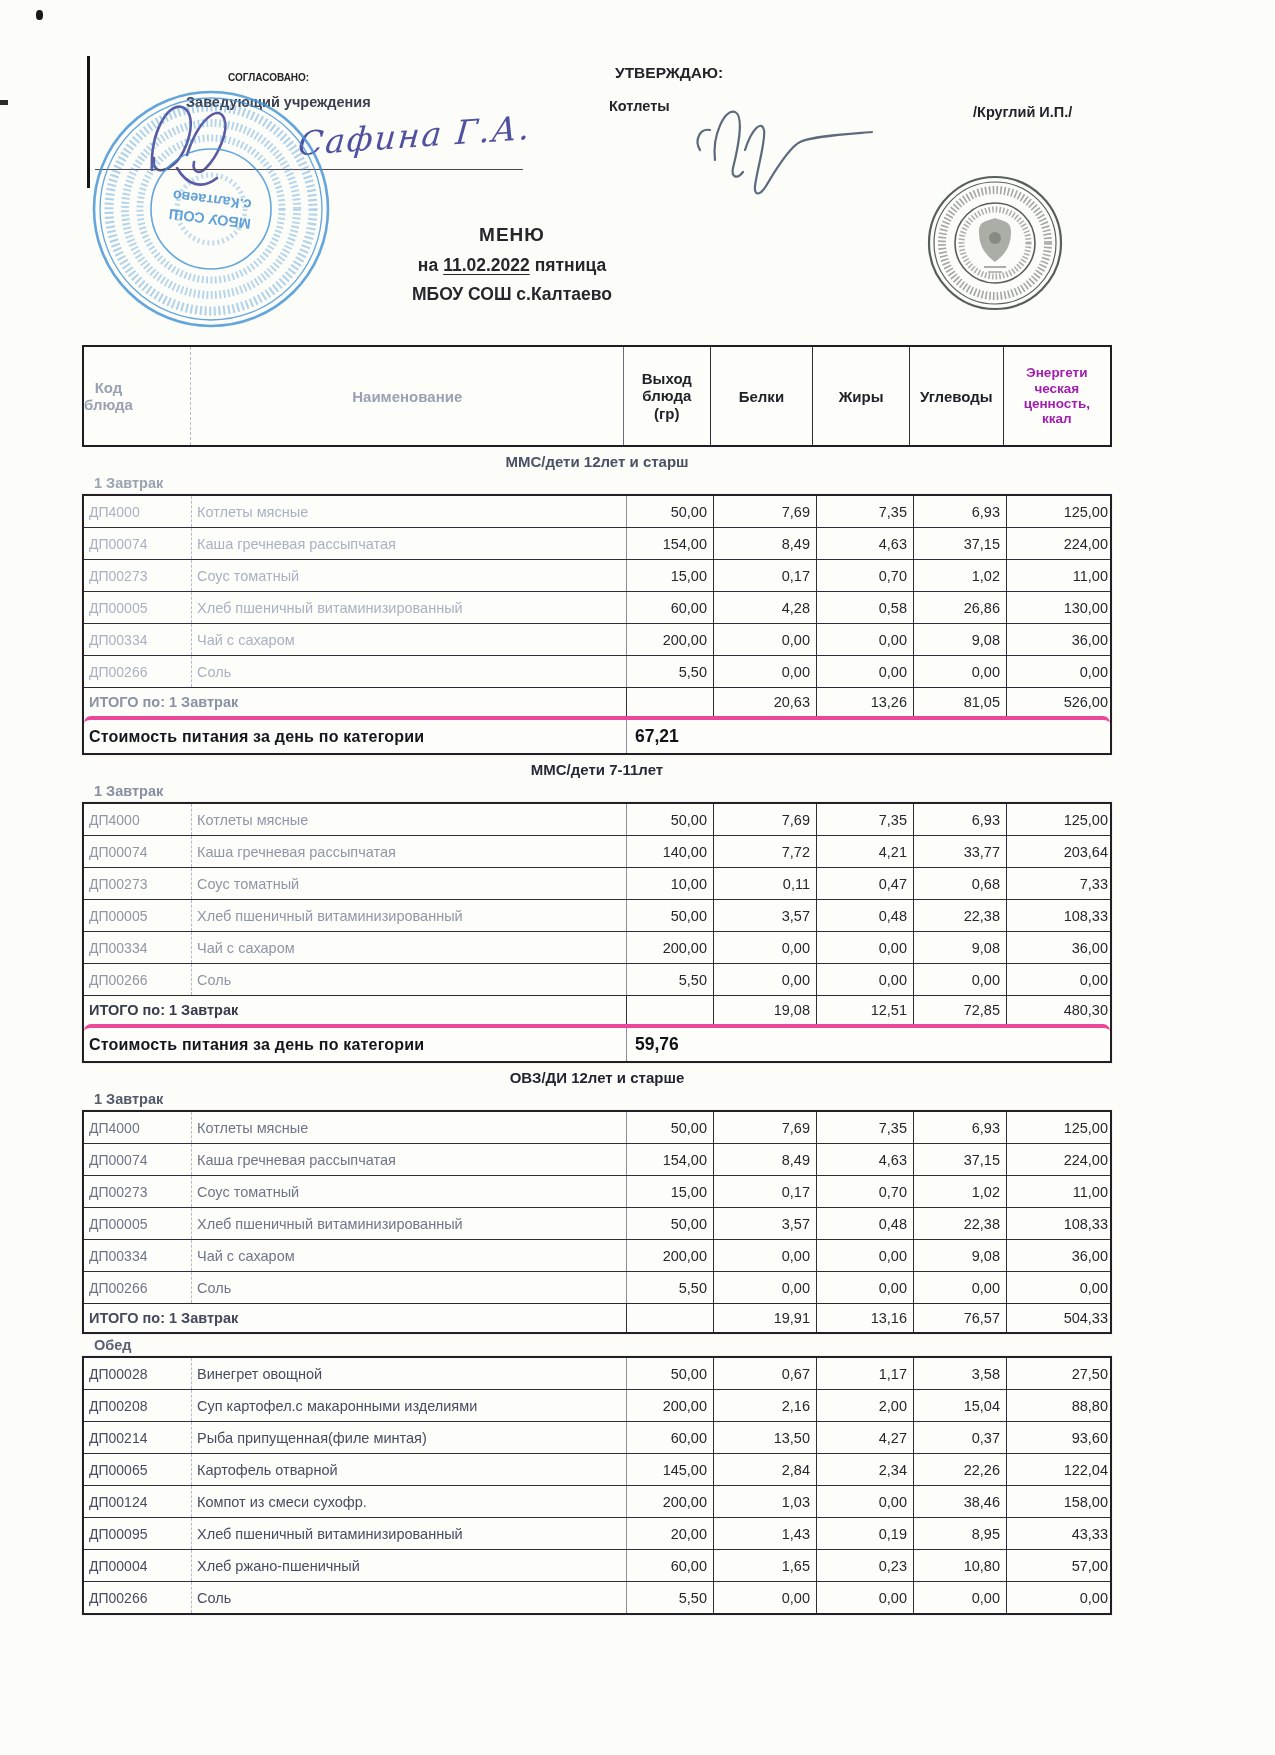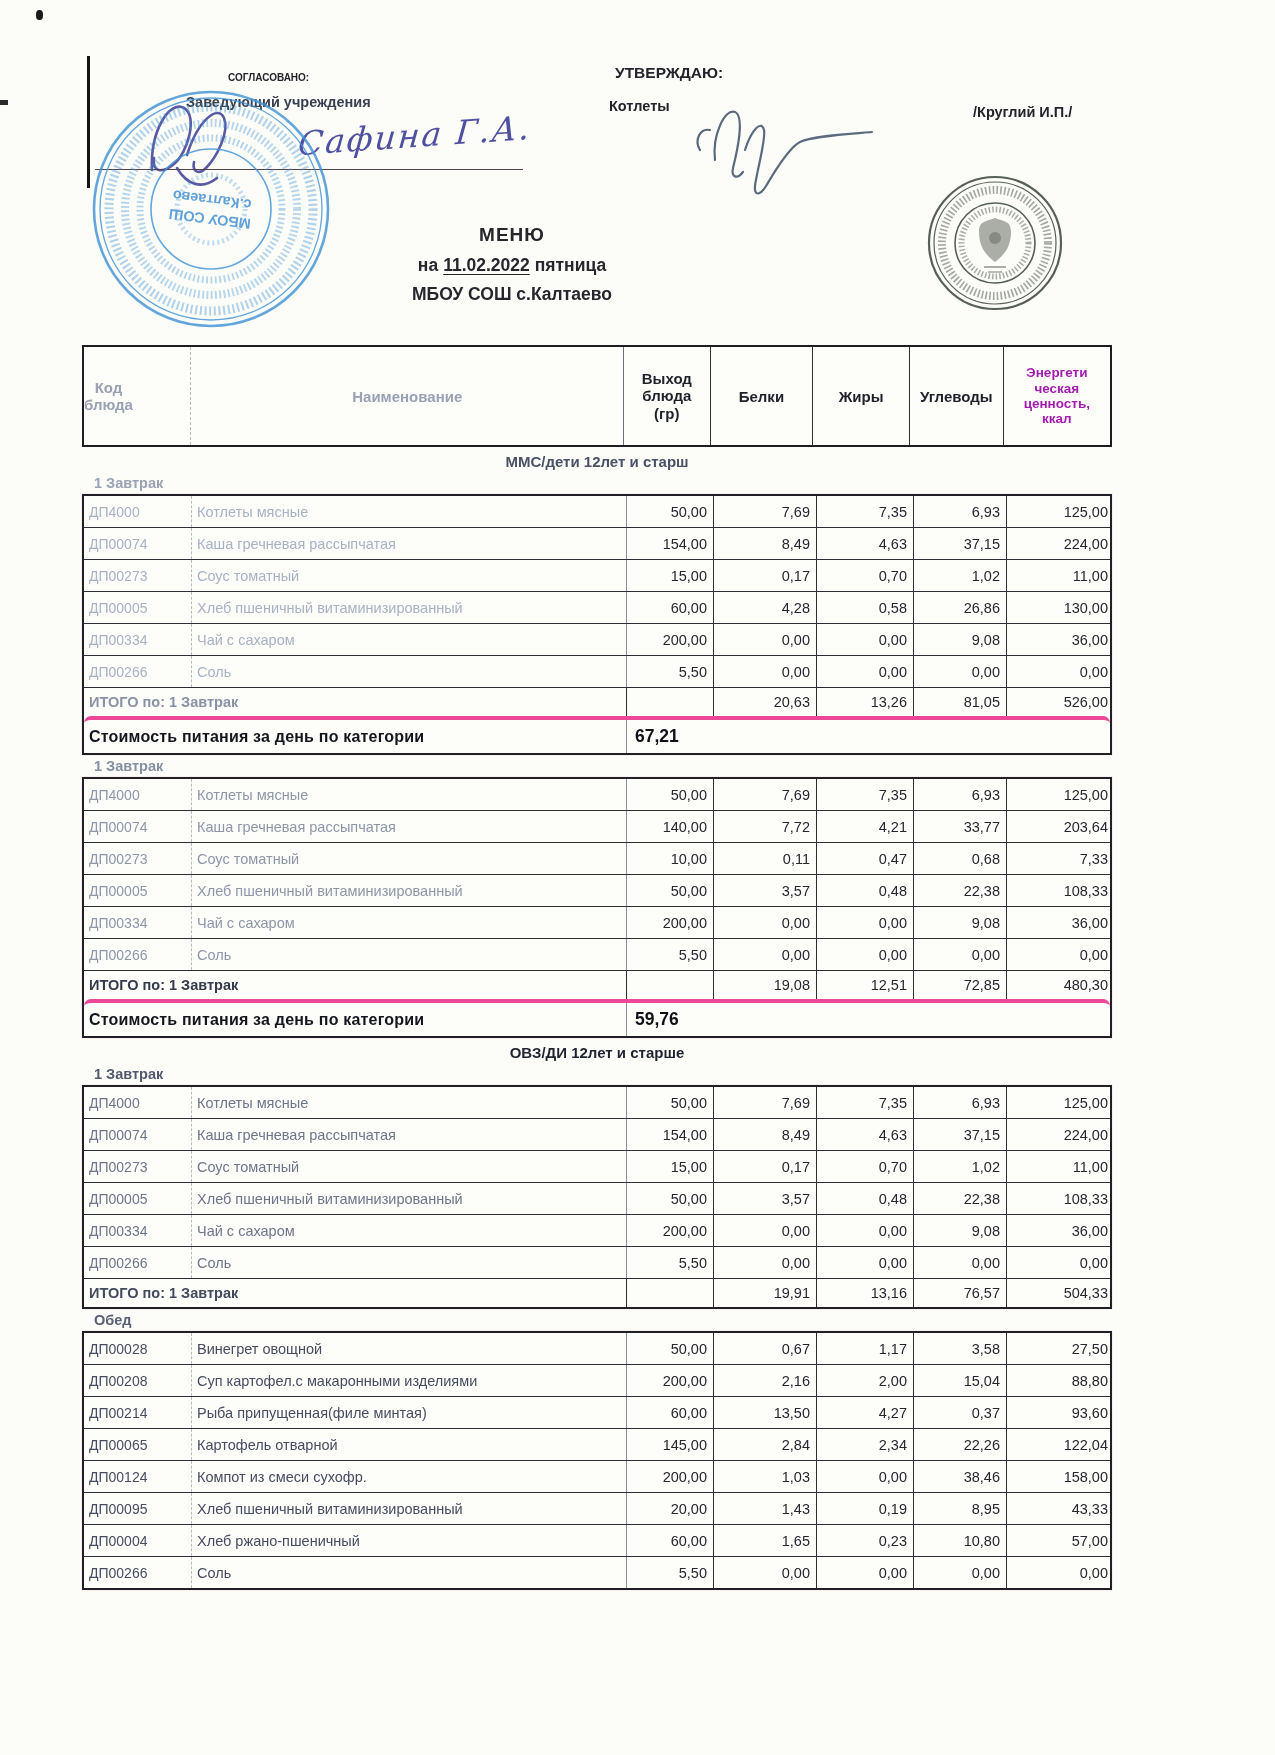--- a/index.html
+++ b/index.html
@@ -220,20 +220,21 @@
           <div class="c num">13,26</div>
           <div class="c num">81,05</div>
           <div class="c num">526,00</div>
         </div>
         <div class="row cost">
           <div class="c span2 costlab">Стоимость питания за день по категории</div>
           <div class="c costval">67,21</div>
           <div class="c span4"></div>
         </div>
       </div>
+      <div class="cat cat2">ММС/дети 7-11лет</div>
       <div class="meal ml2">1 Завтрак</div>
       <div class="block">
         <div class="row first">
           <div class="c codec lab2">ДП4000</div>
           <div class="c namec lab2">Котлеты мясные</div>
           <div class="c num">50,00</div>
           <div class="c num">7,69</div>
           <div class="c num">7,35</div>
           <div class="c num">6,93</div>
           <div class="c num">125,00</div>

